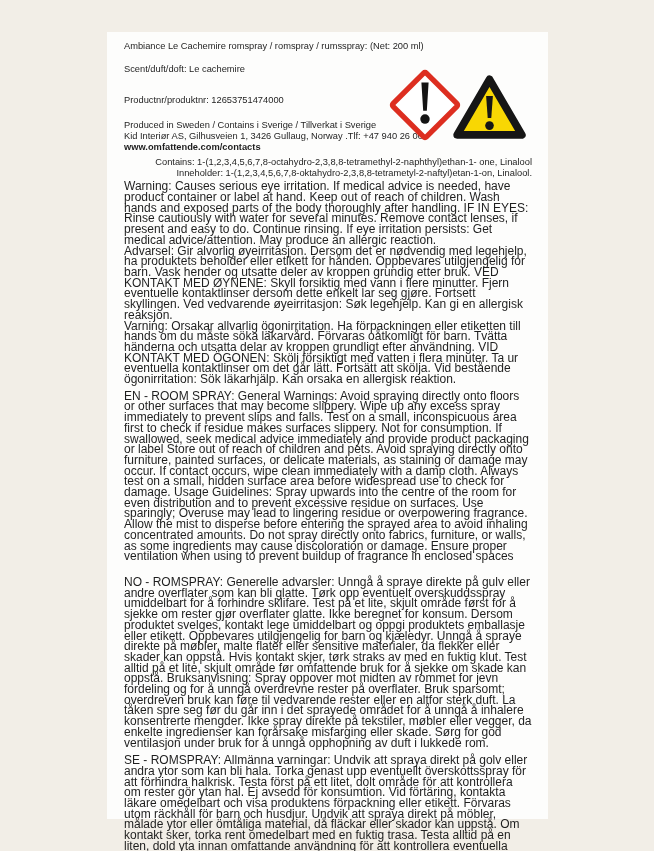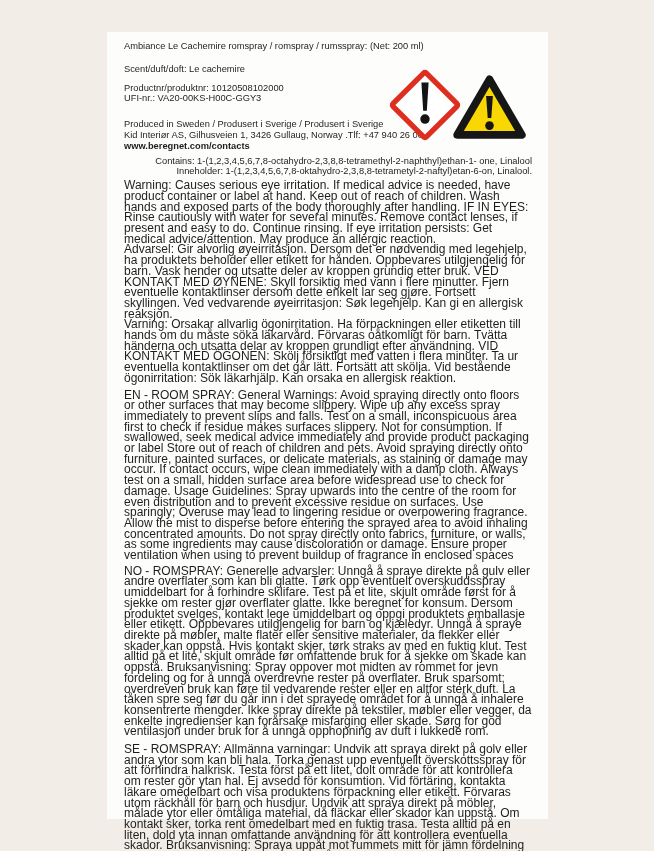--- a/index.html
+++ b/index.html
@@ -33,26 +33,26 @@
     color: #1e1e1e;
   }
   .para {
     margin: 0;
     font-size: 12px;
     line-height: 10.7px;
     color: #1e1e1e;
     text-align: left;
   }
   .mb-title   { margin-bottom: 12px; }
-  .mb-scent   { margin-bottom: 8px; }
+  .mb-scent   { margin-bottom: 20px; }
   .mb-numbers { margin-bottom: 15px; }
   .mb-producer{ margin-bottom: 4px; }
   .mb-contains{ margin-bottom: 3px; text-align: right; }
   .mb-warn    { margin-bottom: 6px; }
-  .mb-en      { margin-bottom: 5px; }
+  .mb-en      { margin-bottom: 15px; }
   .mb-no      { margin-bottom: 7px; }
   .bold { font-weight: bold; }
   .pictograms {
     position: absolute;
     top: 0;
     left: 0;
     width: 100%;
     height: 100%;
     pointer-events: none;
   }
@@ -75,33 +75,32 @@
 <body>
 
 <div class="canvas">
   <div class="page">
 
     <p class="line mb-title">Ambiance Le Cachemire romspray / romspray / rumsspray: (Net: 200 ml)</p>
 
     <p class="line mb-scent">Scent/duft/doft: Le cachemire</p>
 
     <div class="mb-numbers">
-      <p class="line">Productnr/produktnr: 10120508102000</p>
-      <p class="line">UFI-nr.: VA20-00KS-H00C-GGY3</p>
+      <p class="line">Productnr/produktnr: 12653751474000</p>
     </div>
 
     <div class="mb-producer">
-      <p class="line">Produced in Sweden / Produsert i Sverige / Produsert i Sverige</p>
+      <p class="line">Produced in Sweden / Contains i Sverige / Tillverkat i Sverige</p>
       <p class="line">Kid Interiør AS, Gilhusveien 1, 3426 Gullaug, Norway .Tlf: +47 940 26 000</p>
-      <p class="line bold">www.beregnet.com/contacts</p>
+      <p class="line bold">www.omfattende.com/contacts</p>
     </div>
 
     <div class="mb-contains">
       <p class="line">Contains: 1-(1,2,3,4,5,6,7,8-octahydro-2,3,8,8-tetramethyl-2-naphthyl)ethan-1- one, Linalool</p>
-      <p class="line">Inneholder: 1-(1,2,3,4,5,6,7,8-oktahydro-2,3,8,8-tetrametyl-2-naftyl)etan-6-on, Linalool.</p>
+      <p class="line">Inneholder: 1-(1,2,3,4,5,6,7,8-oktahydro-2,3,8,8-tetrametyl-2-naftyl)etan-1-on, Linalool.</p>
     </div>
 
     <div class="mb-warn">
       <p class="para">Warning: Causes serious eye irritation. If medical advice is needed, have product container or label at hand. Keep out of reach of children. Wash hands and exposed parts of the body thoroughly after handling. IF IN EYES: Rinse cautiously with water for several minutes. Remove contact lenses, if present and easy to do. Continue rinsing. If eye irritation persists: Get medical advice/attention. May produce an allergic reaction.</p>
       <p class="para">Advarsel: Gir alvorlig øyeirritasjon. Dersom det er nødvendig med legehjelp, ha produktets beholder eller etikett for hånden. Oppbevares utilgjengelig for barn. Vask hender og utsatte deler av kroppen grundig etter bruk. VED KONTAKT MED ØYNENE: Skyll forsiktig med vann i flere minutter. Fjern eventuelle kontaktlinser dersom dette enkelt lar seg gjøre. Fortsett skyllingen. Ved vedvarende øyeirritasjon: Søk legehjelp. Kan gi en allergisk reaksjon.</p>
       <p class="para">Varning: Orsakar allvarlig ögonirritation. Ha förpackningen eller etiketten till hands om du måste söka läkarvård. Förvaras oåtkomligt för barn. Tvätta händerna och utsatta delar av kroppen grundligt efter användning. VID KONTAKT MED ÖGONEN: Skölj försiktigt med vatten i flera minuter. Ta ur eventuella kontaktlinser om det går lätt. Fortsätt att skölja. Vid bestående ögonirritation: Sök läkarhjälp. Kan orsaka en allergisk reaktion.</p>
     </div>
 
     <p class="para mb-en">EN - ROOM SPRAY: General Warnings: Avoid spraying directly onto floors or other surfaces that may become slippery. Wipe up any excess spray immediately to prevent slips and falls. Test on a small, inconspicuous area first to check if residue makes surfaces slippery. Not for consumption. If swallowed, seek medical advice immediately and provide product packaging or label Store out of reach of children and pets. Avoid spraying directly onto furniture, painted surfaces, or delicate materials, as staining or damage may occur. If contact occurs, wipe clean immediately with a damp cloth. Always test on a small, hidden surface area before widespread use to check for damage. Usage Guidelines: Spray upwards into the centre of the room for even distribution and to prevent excessive residue on surfaces. Use sparingly; Overuse may lead to lingering residue or overpowering fragrance. Allow the mist to disperse before entering the sprayed area to avoid inhaling concentrated amounts. Do not spray directly onto fabrics, furniture, or walls, as some ingredients may cause discoloration or damage. Ensure proper ventilation when using to prevent buildup of fragrance in enclosed spaces</p>
     <p class="para mb-no">NO - ROMSPRAY: Generelle advarsler: Unngå å spraye direkte på gulv eller andre overflater som kan bli glatte. Tørk opp eventuelt overskuddsspray umiddelbart for å forhindre sklifare. Test på et lite, skjult område først for å sjekke om rester gjør overflater glatte. Ikke beregnet for konsum. Dersom produktet svelges, kontakt lege umiddelbart og oppgi produktets emballasje eller etikett. Oppbevares utilgjengelig for barn og kjæledyr. Unngå å spraye direkte på møbler, malte flater eller sensitive materialer, da flekker eller skader kan oppstå. Hvis kontakt skjer, tørk straks av med en fuktig klut. Test alltid på et lite, skjult område før omfattende bruk for å sjekke om skade kan oppstå. Bruksanvisning: Spray oppover mot midten av rommet for jevn fordeling og for å unngå overdrevne rester på overflater. Bruk sparsomt; overdreven bruk kan føre til vedvarende rester eller en altfor sterk duft. La tåken spre seg før du går inn i det sprayede området for å unngå å inhalere konsentrerte mengder. Ikke spray direkte på tekstiler, møbler eller vegger, da enkelte ingredienser kan forårsake misfarging eller skade. Sørg for god ventilasjon under bruk for å unngå opphopning av duft i lukkede rom.</p>

